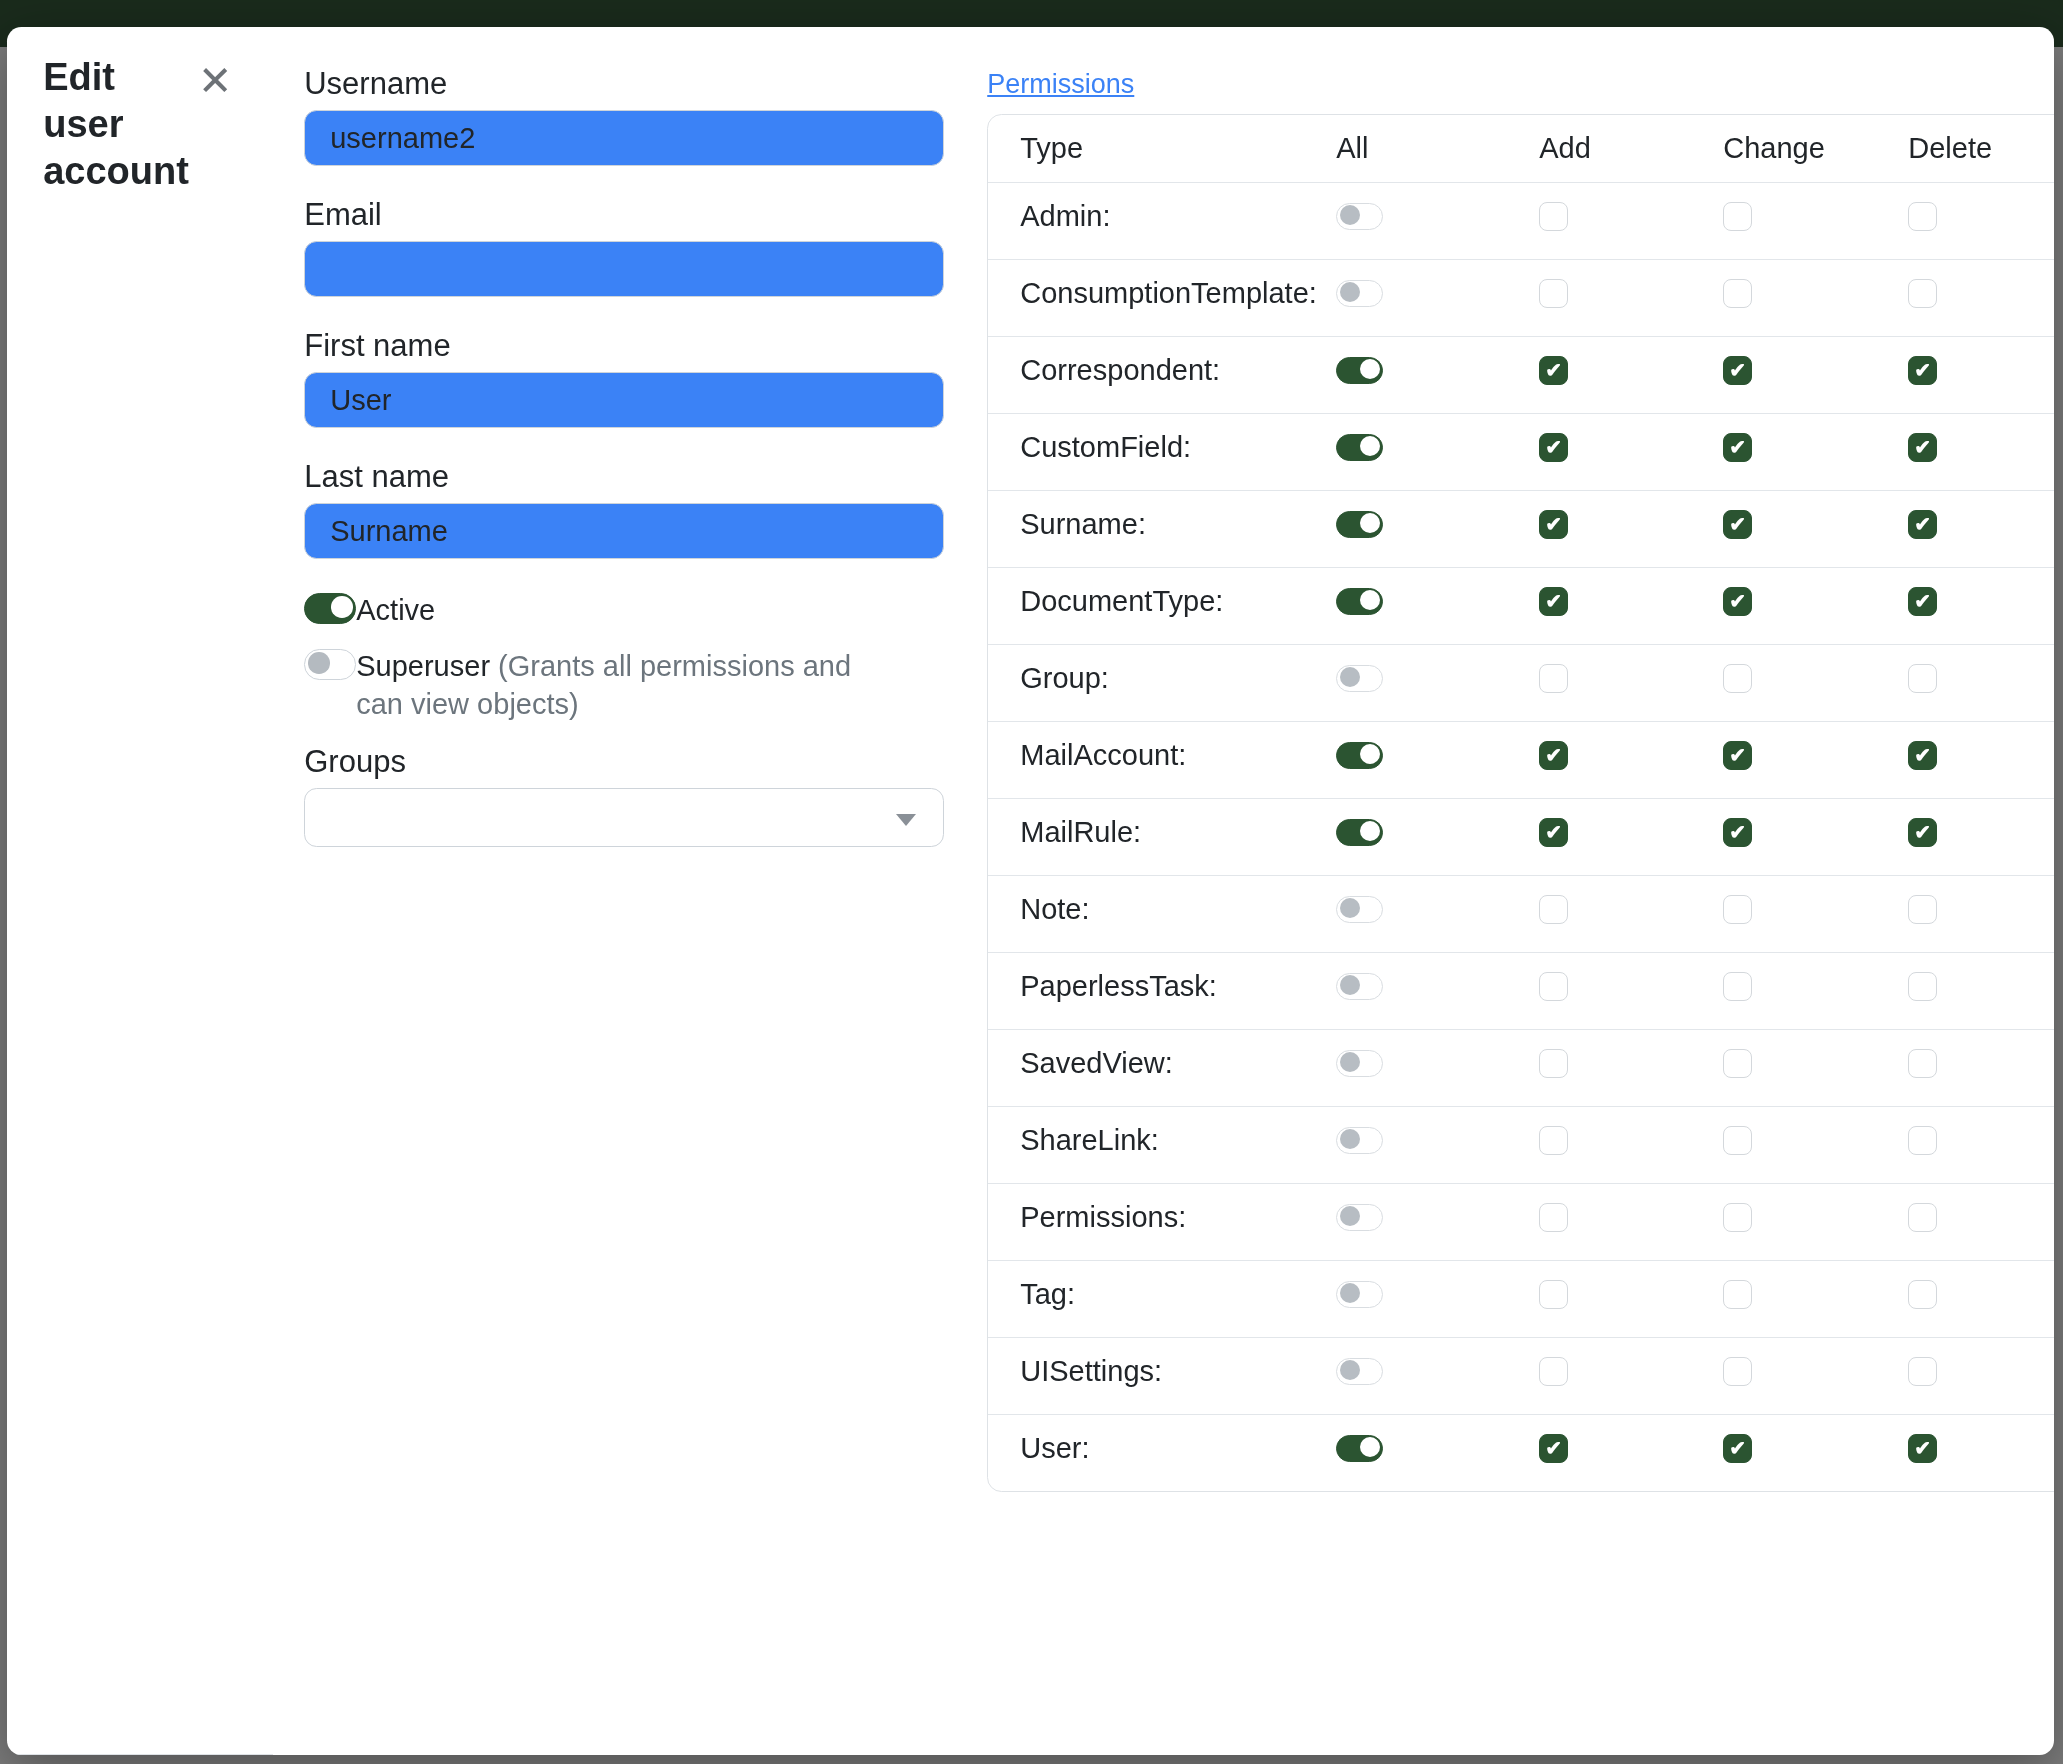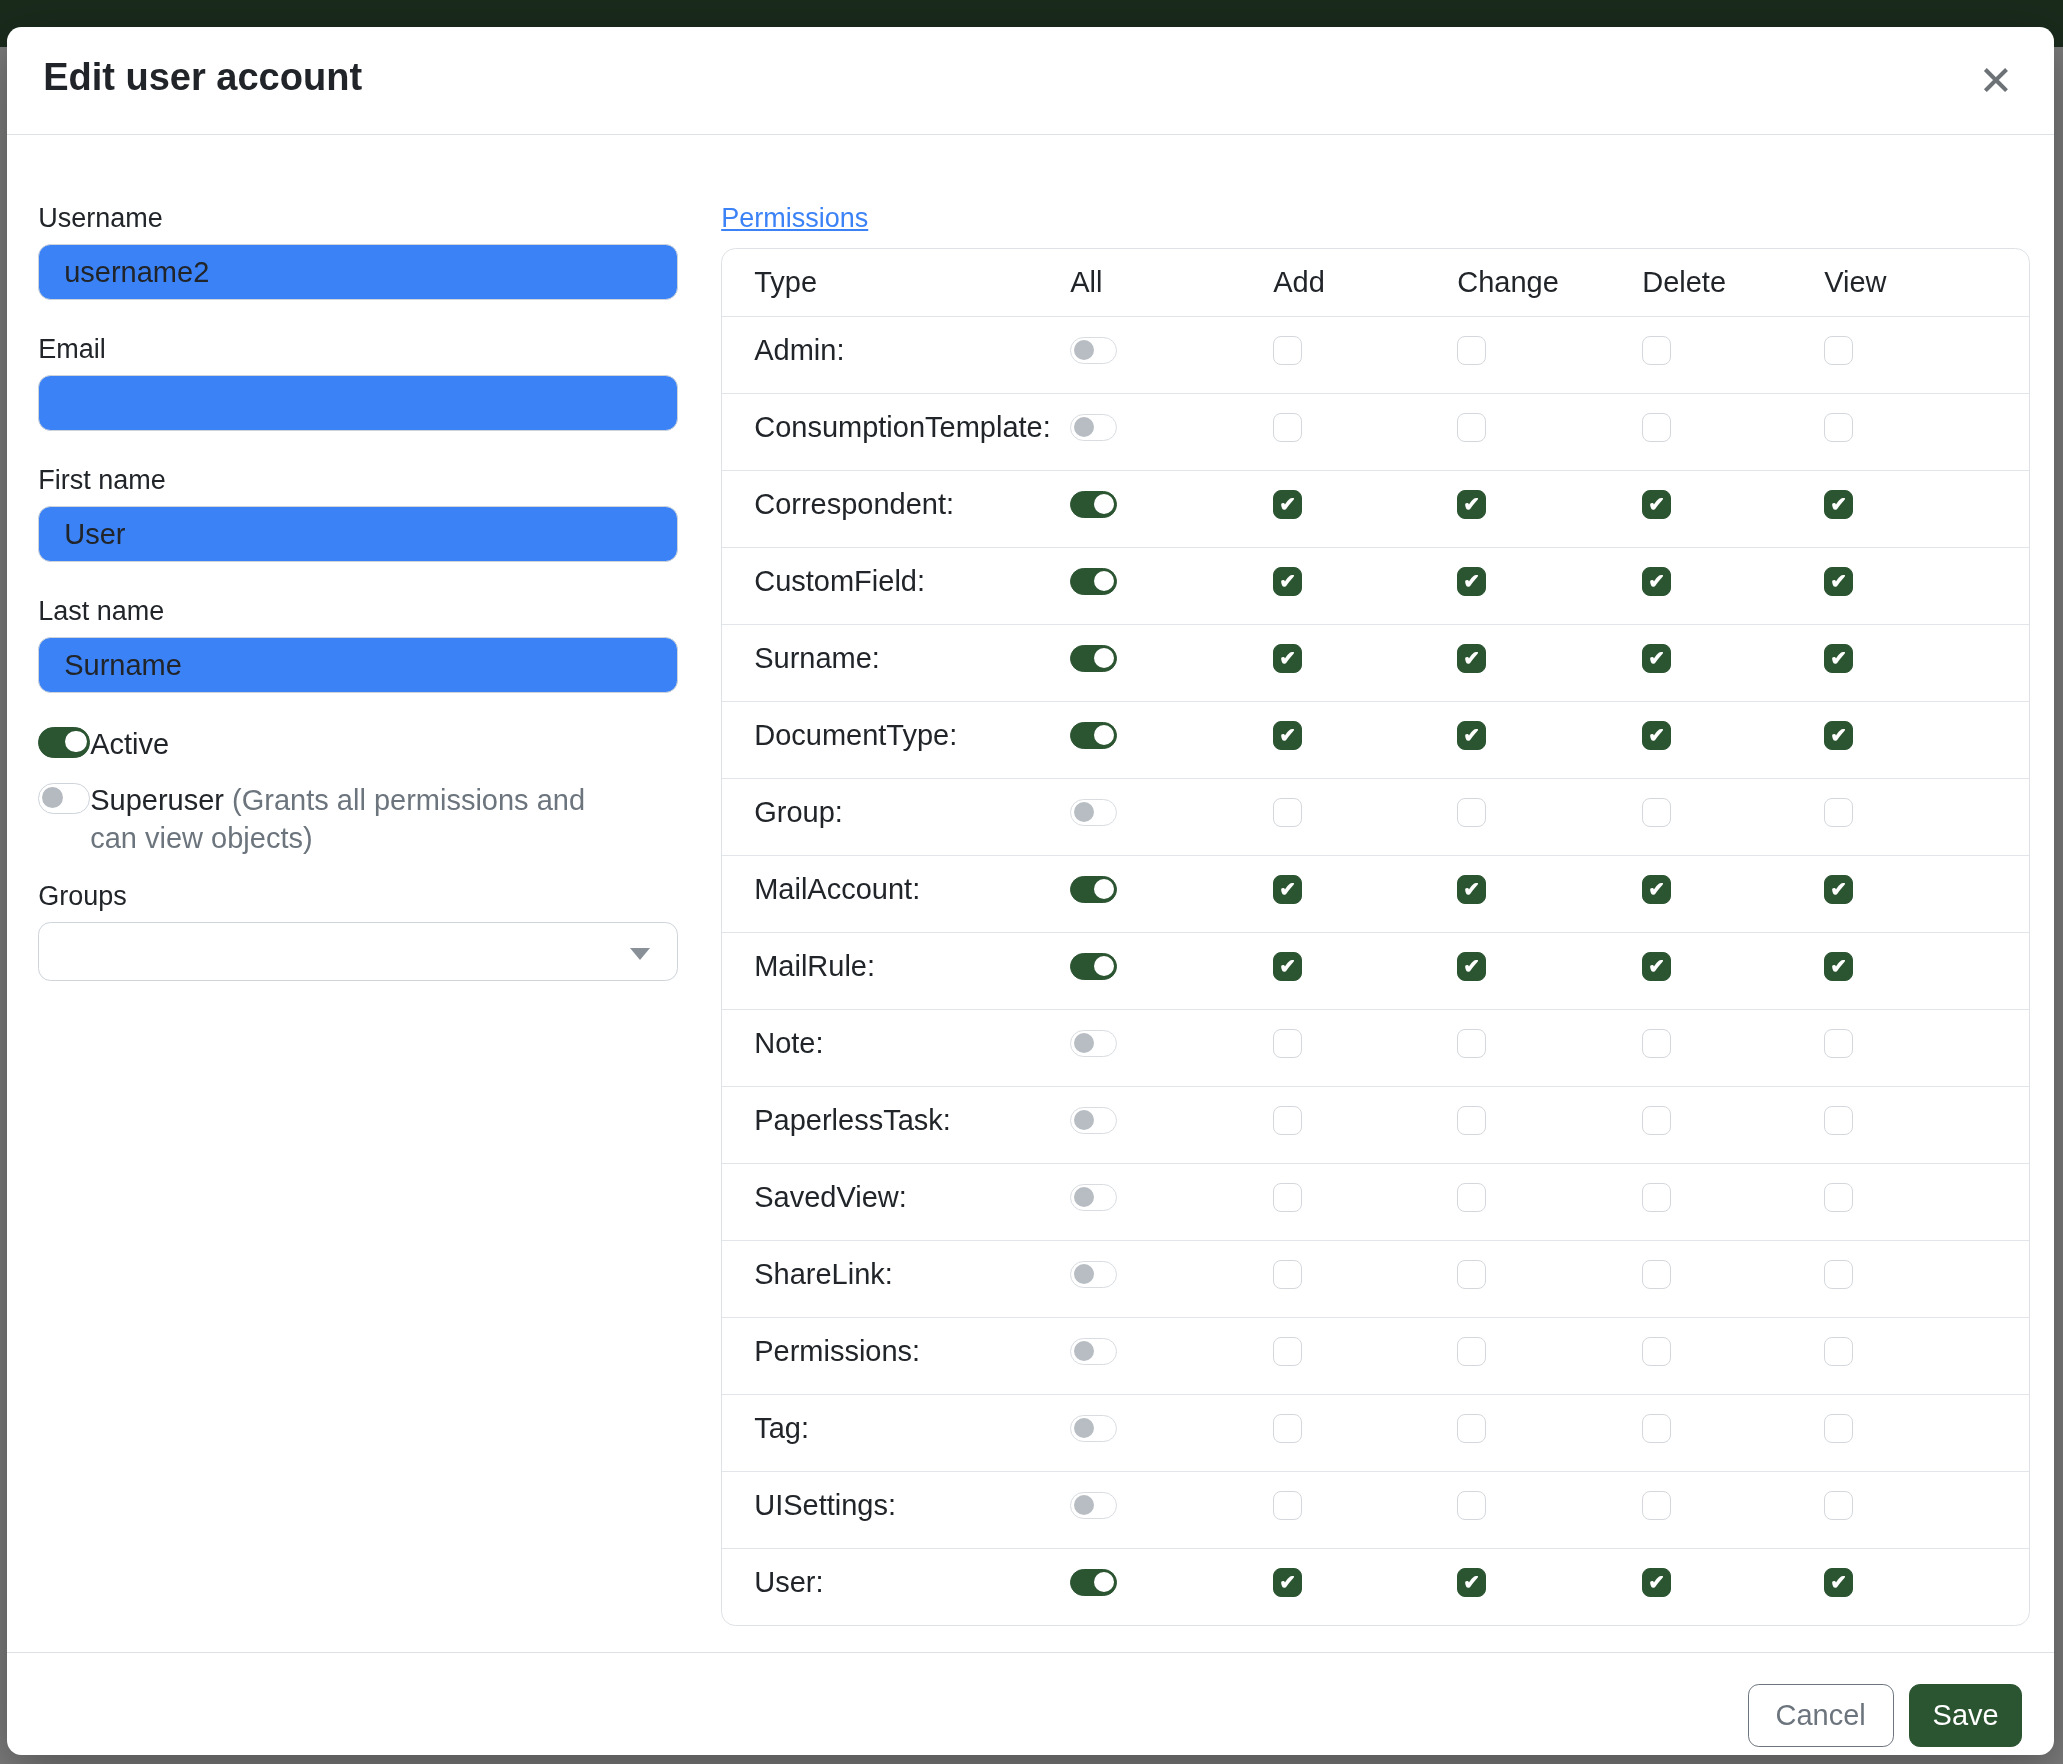--- a/index.html
+++ b/index.html
@@ -12,23 +12,22 @@
     color:#212529;
   }
   .backdrop-band {
     position:absolute; top:0; left:0; width:2063px; height:47px;
     background:#1a2b1c;
   }
   .modal {
     position:absolute; left:7.2px; top:27px; width:2047px; height:1728px;
     background:#ffffff; border-radius:14.4px;
     box-shadow:0 14.4px 54px rgba(0,0,0,0.35);
-    display:flex; flex-direction:column;
+    display:flex; 
     overflow:hidden;
-    gap:26px;
   }
   
   .modal-header {
     display:flex; align-items:flex-start; justify-content:space-between;
     padding:27px 32px 25px 36px;
     border-bottom:1.8px solid #dee2e6;
   }
   .modal-title { font-size:38px; font-weight:700; line-height:47px; color:#212529; }
   .close-btn {
     background:none; border:none; cursor:pointer;
@@ -37,21 +36,21 @@
   }
   
   .modal-body {
     flex:1; display:flex; gap:43px;
     padding:40px 24px 0 31px;
   }
   .form-col { width:640px; flex:none; }
   .perms-col { flex:1; }
 
   .form-group { margin-bottom:32px; }
-  .form-label { display:block; font-size:27px; line-height:34px; color:#212529; margin-bottom:9px; }
+  .form-label { display:block; font-size:31px; line-height:34px; color:#212529; margin-bottom:9px; }
   .text-input {
     width:100%; height:56px; border:1.8px solid #ced4da; border-radius:12.6px;
     font-size:29px; color:#212529; padding:0 25px; outline:none; background:#3b82f6;
     font-family:"Liberation Sans", sans-serif;
   }
   
   .switch-row { display:flex; align-items:flex-start; margin-bottom:18px; }
   .switch {
     position:relative; display:inline-block; flex:none;
     width:52px; height:31px; border-radius:15.3px; cursor:pointer;

